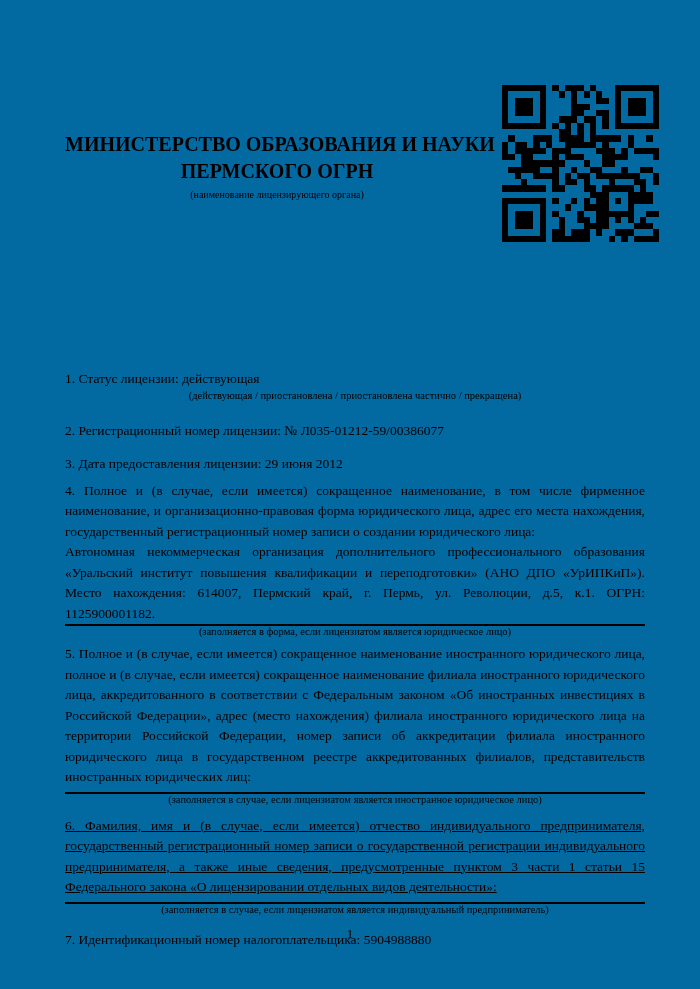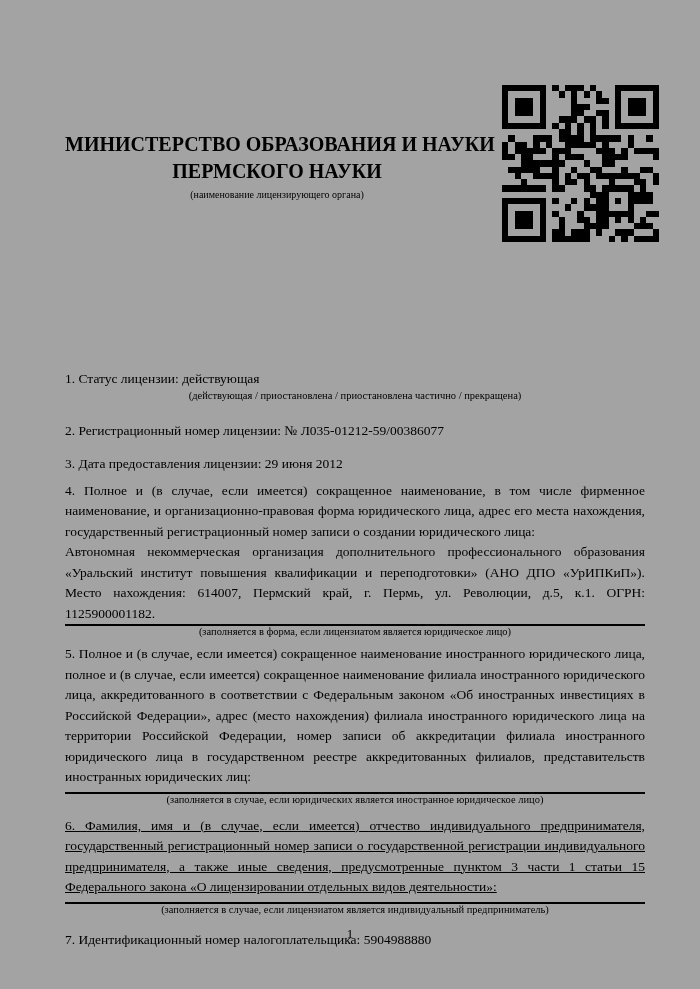--- a/index.html
+++ b/index.html
@@ -1,20 +1,20 @@
 <!DOCTYPE html>
 <html lang="ru"><head>
 <meta charset="utf-8">
 <style>
   html, body { margin: 0; padding: 0; background: #ffffff; }
   .page {
     position: relative;
     width: 700px;
     height: 989px;
-    background: #a3a3a3;
+    background: #0369a1;
     color: #000000;
     font-family: "Liberation Serif", "DejaVu Serif", serif;
     overflow: hidden;
   }
   
   .masthead {
     position: absolute;
     top: 131px;
     left: 65px;
     width: 424px;
@@ -90,21 +90,21 @@
   }
 </style>
 </head>
 <body>
 
 <div class="page">
 
   <div class="masthead">
     <div class="ministry">
       <span>МИНИСТЕРСТВО ОБРАЗОВАНИЯ И НАУКИ</span><br>
-      <span>ПЕРМСКОГО НАУКИ</span>
+      <span>ПЕРМСКОГО ОГРН</span>
     </div>
     <div class="ministry-caption">(наименование лицензирующего органа)</div>
   </div>
 
   <div class="qr" id="qr">
       <svg viewBox="0 0 25 25" shape-rendering="crispEdges" fill="#000000">
         <rect x="0" y="0" width="1" height="1"></rect>
         <rect x="1" y="0" width="1" height="1"></rect>
         <rect x="2" y="0" width="1" height="1"></rect>
         <rect x="3" y="0" width="1" height="1"></rect>
@@ -442,21 +442,21 @@
 
     <div class="item single m13">3. Дата предоставления лицензии: 29 июня 2012</div>
 
     <div class="item just m6">4. Полное и (в случае, если имеется) сокращенное наименование, в том числе фирменное наименование, и организационно-правовая форма юридического лица, адрес его места нахождения, государственный регистрационный номер записи о создании юридического лица:</div>
     <div class="item just">Автономная некоммерческая организация дополнительного профессионального образования «Уральский институт повышения квалификации и переподготовки» (АНО ДПО «УрИПКиП»). Место нахождения: 614007, Пермский край, г. Пермь, ул. Революции, д.5, к.1. ОГРН: 1125900001182.</div>
     <div class="rule"></div>
     <div class="caption">(заполняется в форма, если лицензиатом является юридическое лицо)</div>
 
     <div class="item just m6">5. Полное и (в случае, если имеется) сокращенное наименование иностранного юридического лица, полное и (в случае, если имеется) сокращенное наименование филиала иностранного юридического лица, аккредитованного в соответствии с Федеральным законом «Об иностранных инвестициях в Российской Федерации», адрес (место нахождения) филиала иностранного юридического лица на территории Российской Федерации, номер записи об аккредитации филиала иностранного юридического лица в государственном реестре аккредитованных филиалов, представительств иностранных юридических лиц:</div>
     <div class="rule mt4"></div>
-    <div class="caption">(заполняется в случае, если юридических является иностранное юридическое лицо)</div>
+    <div class="caption">(заполняется в случае, если лицензиатом является иностранное юридическое лицо)</div>
 
     <div class="item just m10">6. Фамилия, имя и (в случае, если имеется) отчество индивидуального предпринимателя, государственный регистрационный номер записи о государственной регистрации индивидуального предпринимателя, а также иные сведения, предусмотренные пунктом 3 части 1 статьи 15 Федерального закона «О лицензировании отдельных видов деятельности»:</div>
     <div class="rule mt4"></div>
     <div class="caption">(заполняется в случае, если лицензиатом является индивидуальный предприниматель)</div>
 
     <div class="item single m22">7. Идентификационный номер налогоплательщика: 5904988880</div>
 
   </div>
 
   <div class="page-number">1</div>

